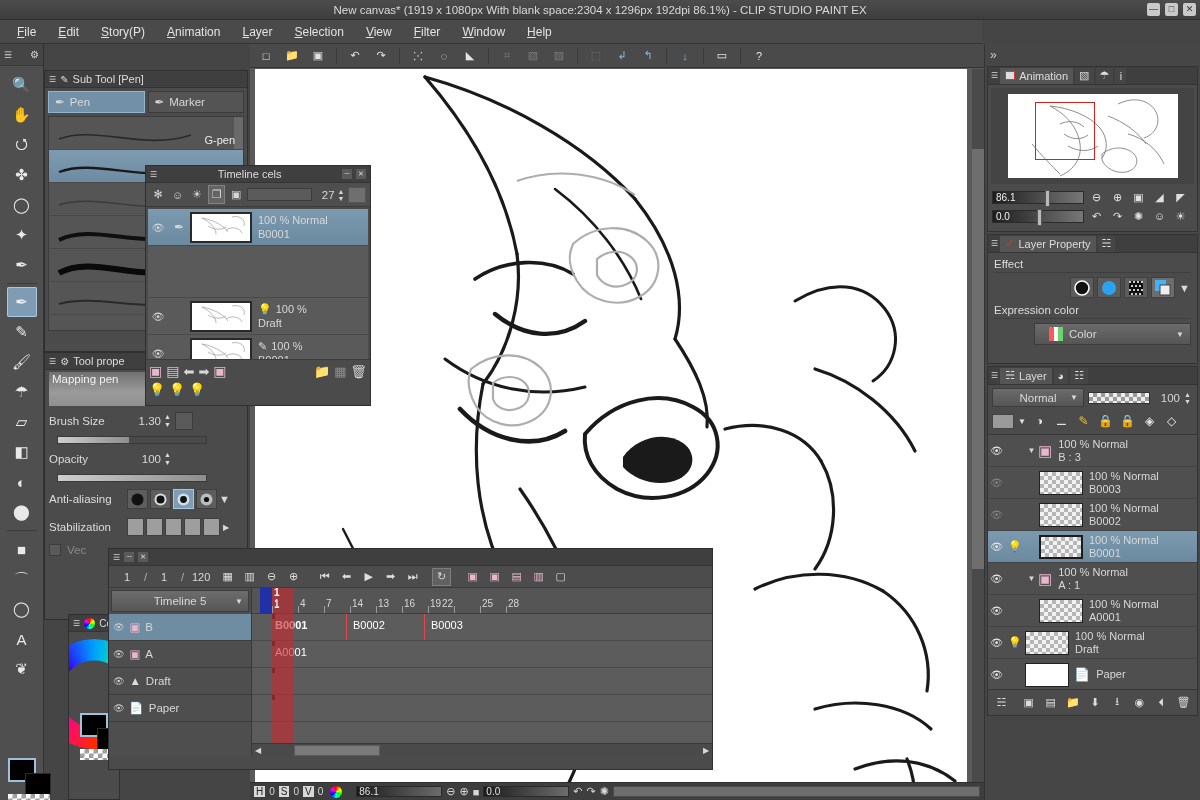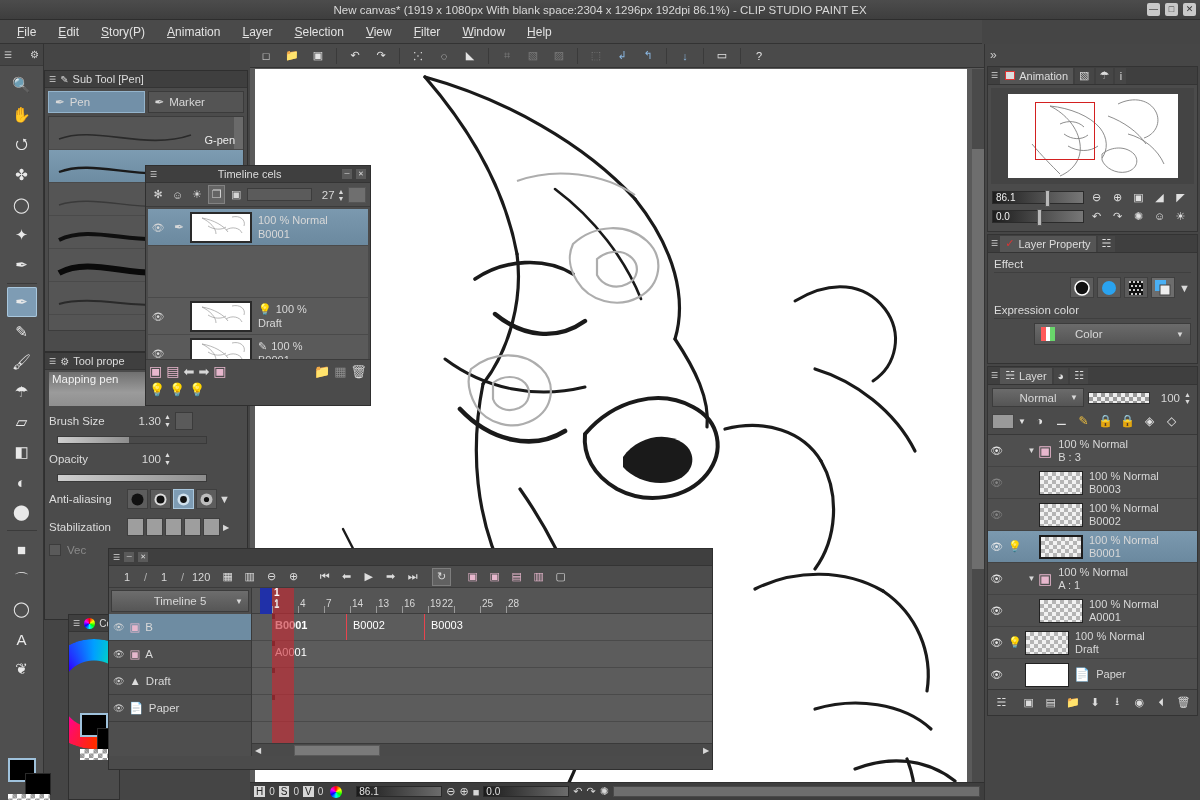--- a/index.html
+++ b/index.html
@@ -198,21 +198,21 @@
   .nav-btn { width:17px; height:16px; display:flex; align-items:center; justify-content:center;
              color:#e0e0e0; font-size:11px; }
 
   .lp-body { padding:5px 6px; height:110px; }
   .lp-legend { font-size:11.5px; color:#dcdcdc; margin-bottom:4px; border-bottom:1px solid #3f3f3f; padding-bottom:2px;}
   .lp-eff { display:flex; justify-content:flex-end; gap:3px; margin-bottom:6px; }
   .lp-eff span { width:24px; height:21px; background:#5c5c5c; border:1px solid #404040;
                  display:flex; align-items:center; justify-content:center; }
   .lp-eff span.act { background:#6d6d6d; }
   .lp-combo { height:22px; background:linear-gradient(to bottom,#6b6b6b,#555); border:1px solid #3c3c3c;
-              display:flex; align-items:center; gap:20px; padding:0 6px; font-size:11.5px; margin-left:52px;}
+              display:flex; align-items:center; gap:6px; padding:0 14px; font-size:11.5px; margin-left:52px;}
 
   .ly-top { display:flex; align-items:center; gap:4px; padding:3px 4px; }
   .ly-combo { width:92px; height:19px; background:linear-gradient(to bottom,#6b6b6b,#555);
               border:1px solid #3c3c3c; display:flex; align-items:center; justify-content:center;
               position:relative; font-size:11.5px; }
   .ly-combo i { position:absolute; right:5px; font-size:8px; }
   .ly-op { width:62px; height:12px; border:1px solid #333;
            background-image:linear-gradient(45deg,#9a9a9a 25%,transparent 25%,transparent 75%,#9a9a9a 75%),
                             linear-gradient(45deg,#9a9a9a 25%,#efefef 25%,#efefef 75%,#9a9a9a 75%);
            background-size:8px 8px; background-position:0 0,4px 4px;}

